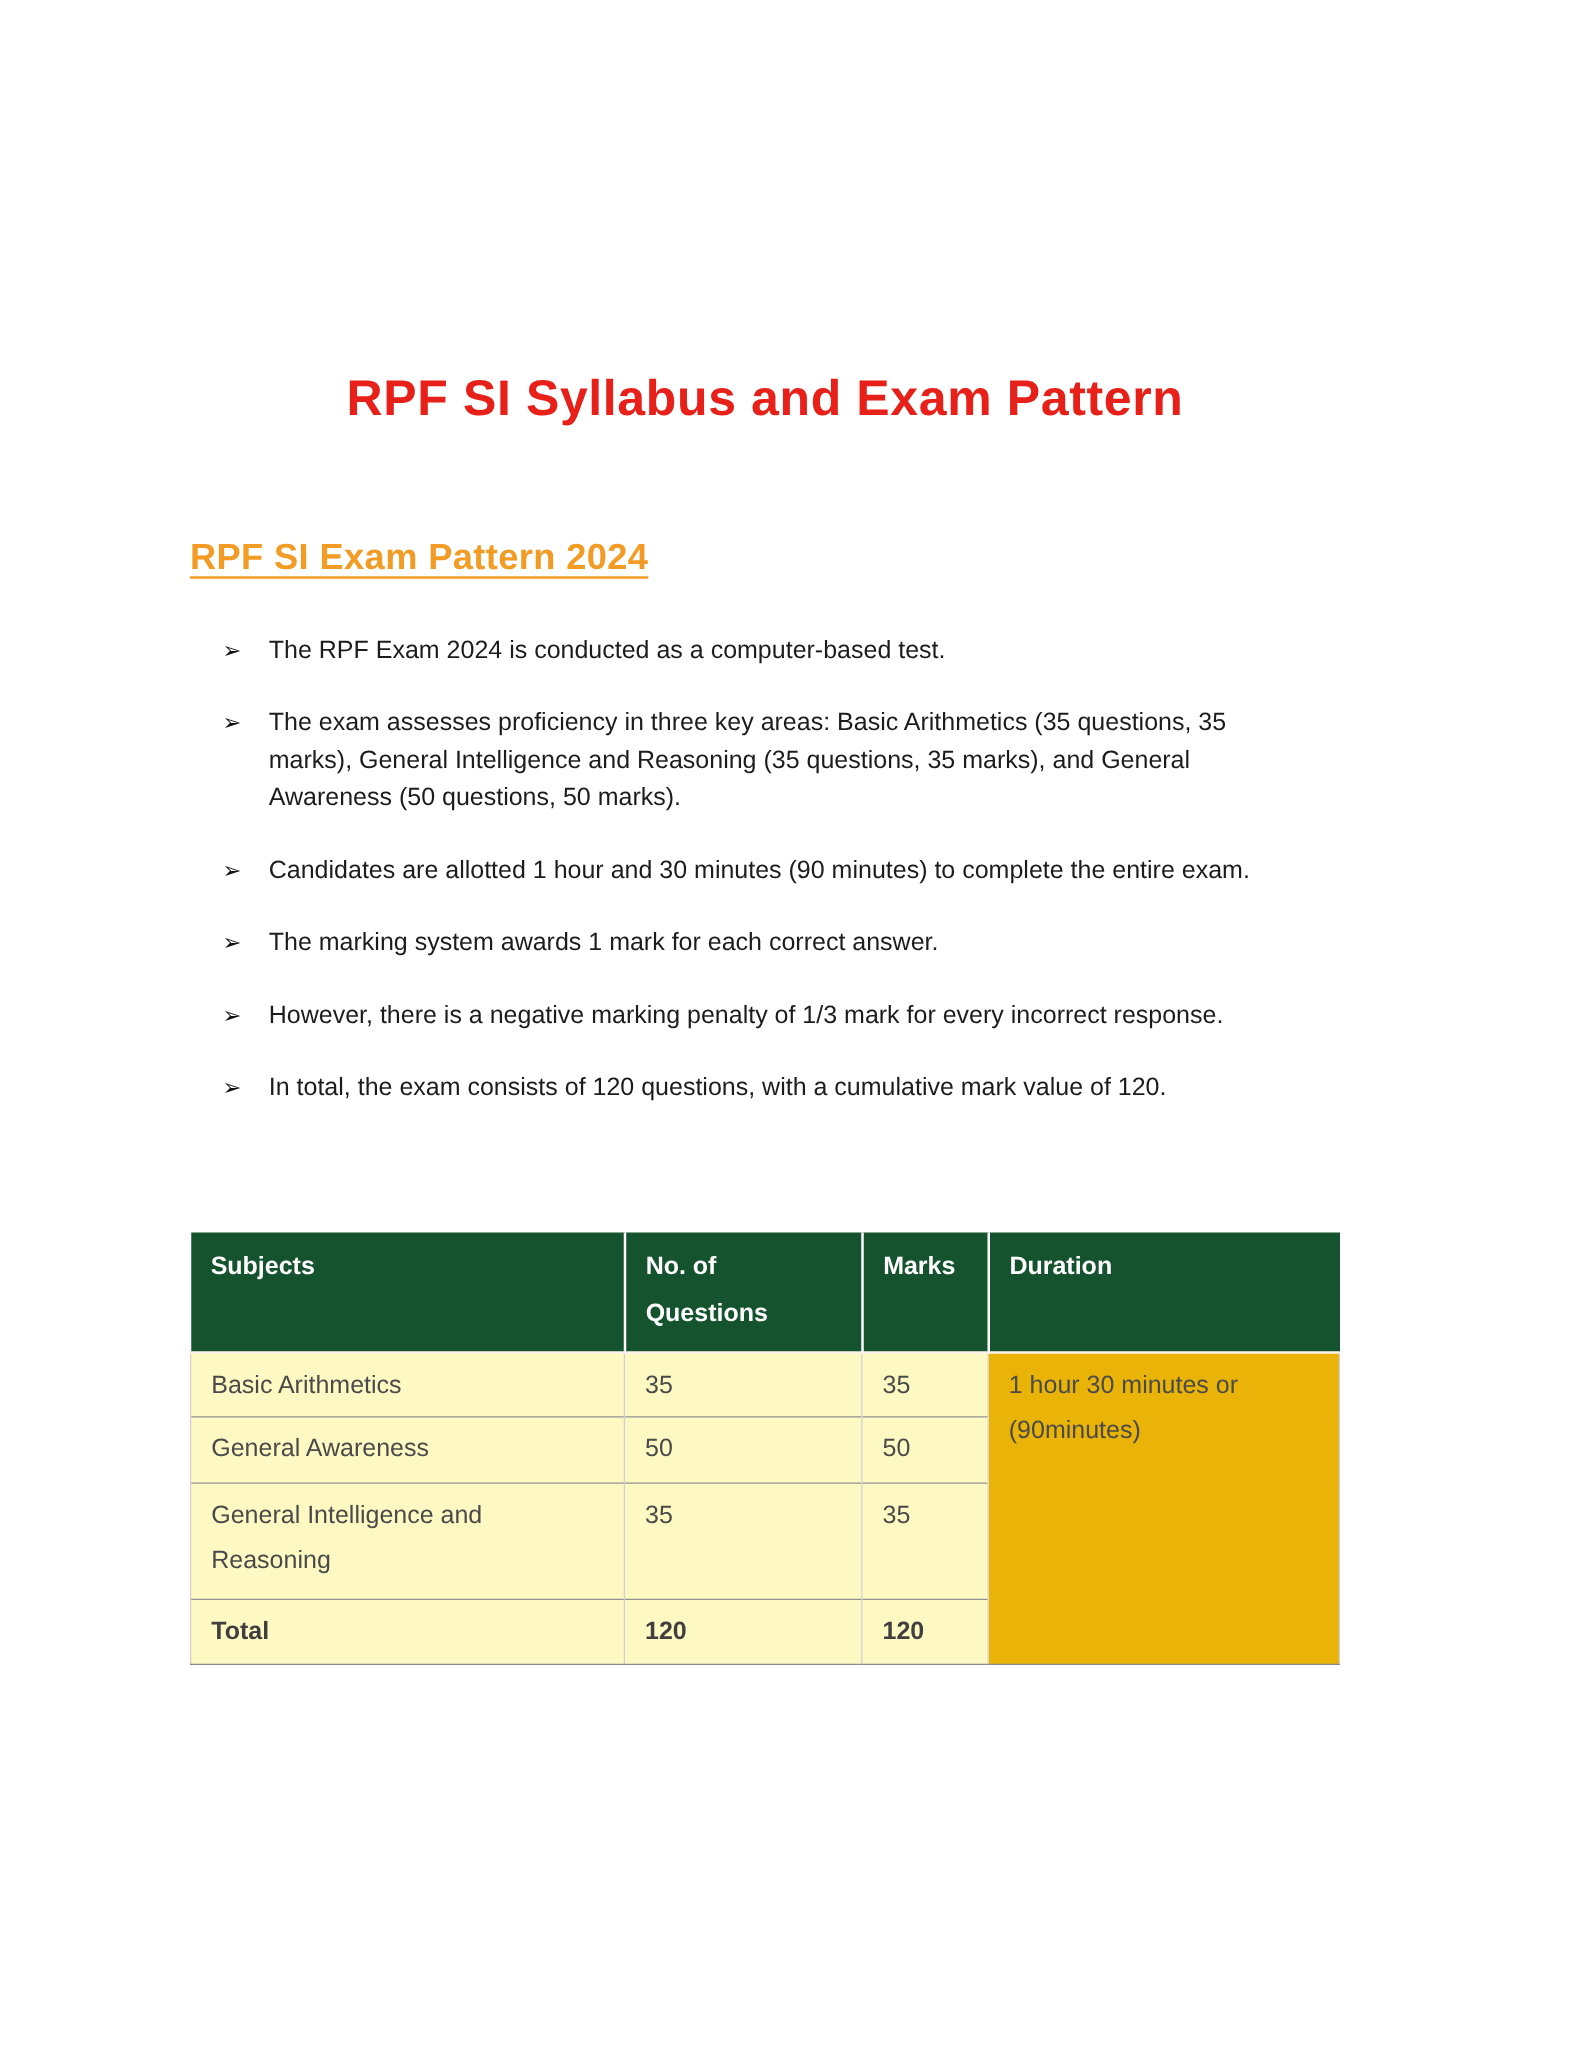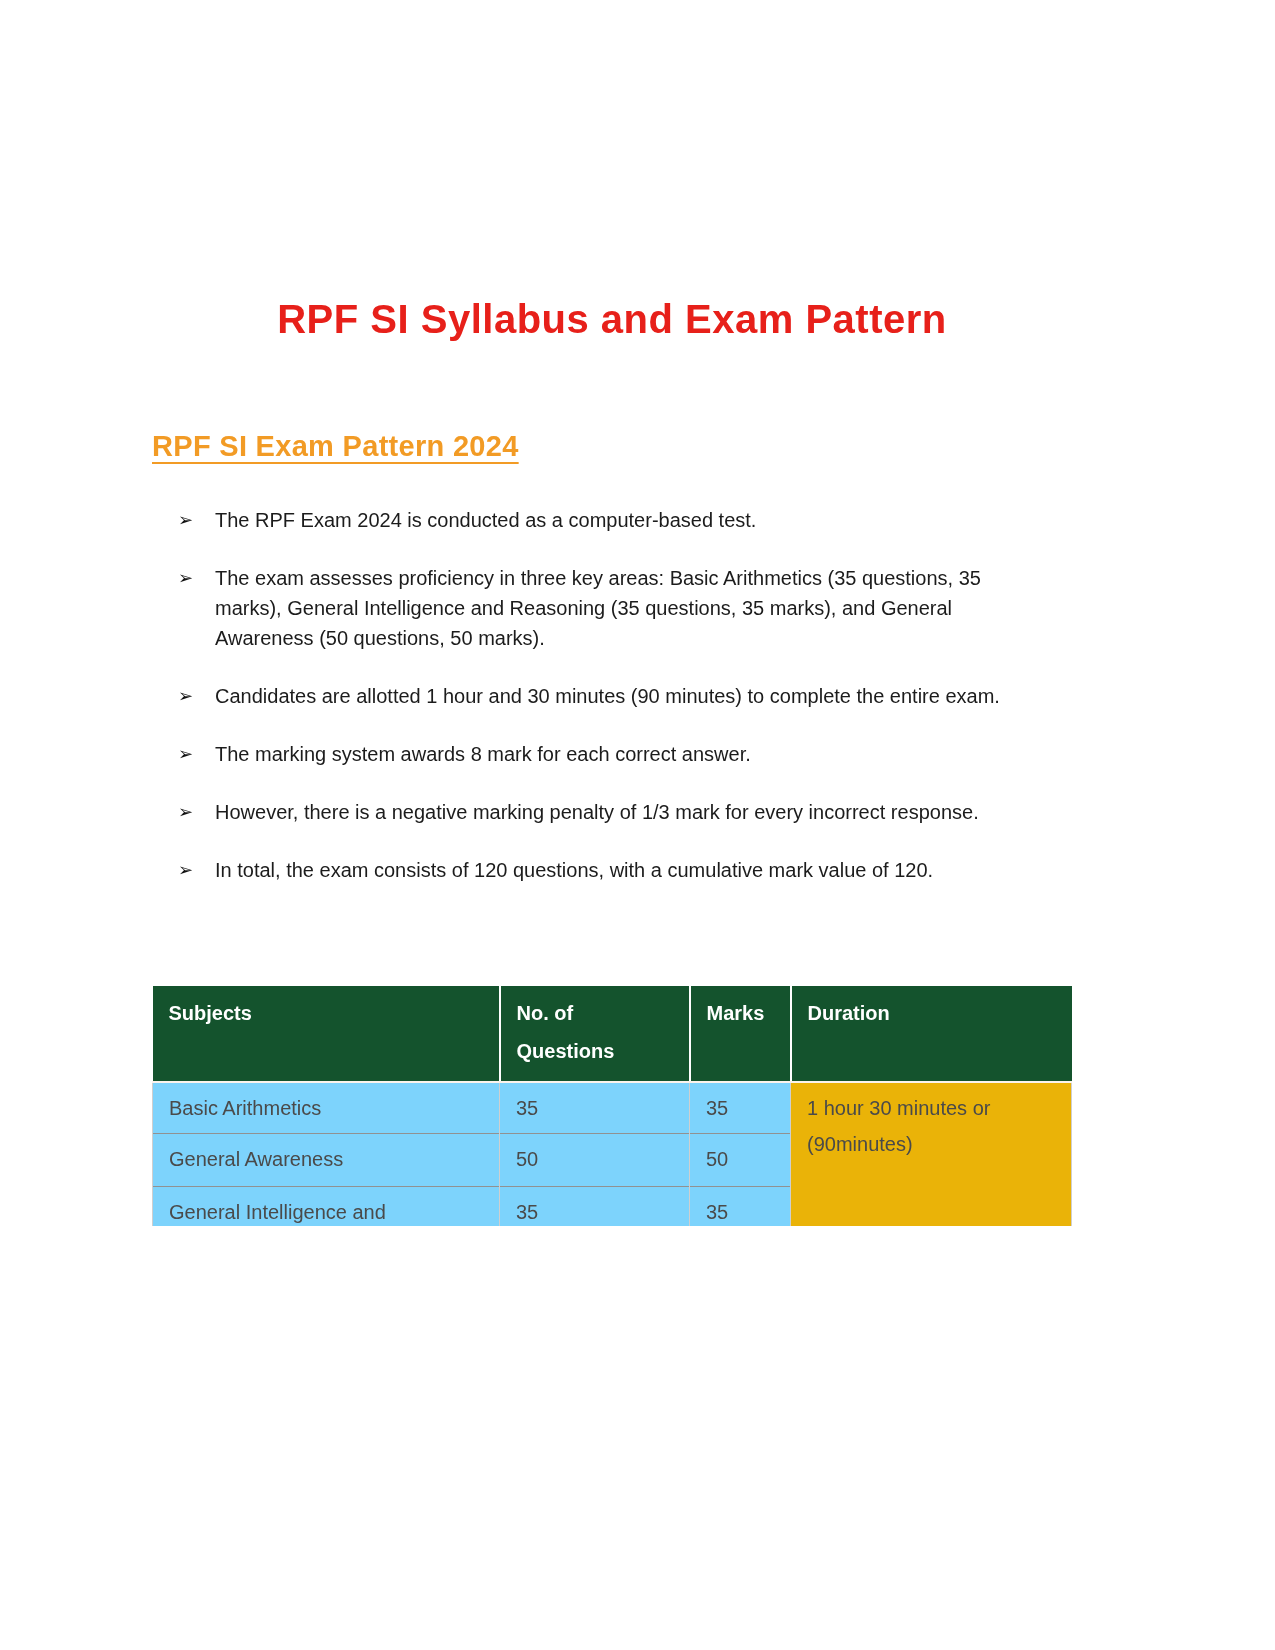--- a/index.html
+++ b/index.html
@@ -4,21 +4,21 @@
 <style>
   * { margin: 0; padding: 0; box-sizing: border-box; }
   html, body { background: #ffffff; }
   body {
     font-family: "Liberation Sans", "DejaVu Sans", sans-serif;
     color: #1c1c1c;
   }
   .page {
     position: relative;
     width: 1275px;
-    height: 1226px;
+    height: 1650px;
     background: #ffffff;
     overflow: hidden;
   }
   .content {
     position: absolute;
     left: 152px;
     top: 0;
     width: 920px;
   }
   .doc-title {
@@ -86,21 +86,21 @@
     vertical-align: top;
     padding: 8px 16px;
     line-height: 38px;
     border-right: 2px solid #ffffff;
     border-bottom: 2px solid #fbf3ec;
     height: 96px;
   }
   .exam-table th:last-child { border-right: none; }
   .exam-table th .hdr-inner { display: inline-block; max-width: 124px; }
   .exam-table td {
-    background: #7dd3fc;
+    background: #fef9c3;
     color: #4a4a4a;
     vertical-align: top;
     padding: 7px 16px;
     line-height: 36px;
     border-top: 1px solid #919191;
     border-right: 1px solid #cfcfcf;
   }
   .exam-table td:first-child { border-left: 1px solid #cfcfcf; }
   .exam-table tr.r1 td { height: 51px; border-top: none; }
   .exam-table tr.r2 td { height: 53px; }
@@ -142,21 +142,21 @@
         <div class="bullet-text">The exam assesses proficiency in three key areas: Basic Arithmetics (35 questions, 35 marks), General Intelligence and Reasoning (35 questions, 35 marks), and General Awareness (50 questions, 50 marks).</div>
       </div>
 
       <div class="bullet-item">
         <span class="bullet-arrow">➢</span>
         <div class="bullet-text">Candidates are allotted 1 hour and 30 minutes (90 minutes) to complete the entire exam.</div>
       </div>
 
       <div class="bullet-item">
         <span class="bullet-arrow">➢</span>
-        <div class="bullet-text">The marking system awards 8 mark for each correct answer.</div>
+        <div class="bullet-text">The marking system awards 1 mark for each correct answer.</div>
       </div>
 
       <div class="bullet-item">
         <span class="bullet-arrow">➢</span>
         <div class="bullet-text">However, there is a negative marking penalty of 1/3 mark for every incorrect response.</div>
       </div>
 
       <div class="bullet-item">
         <span class="bullet-arrow">➢</span>
         <div class="bullet-text">In total, the exam consists of 120 questions, with a cumulative mark value of 120.</div>

